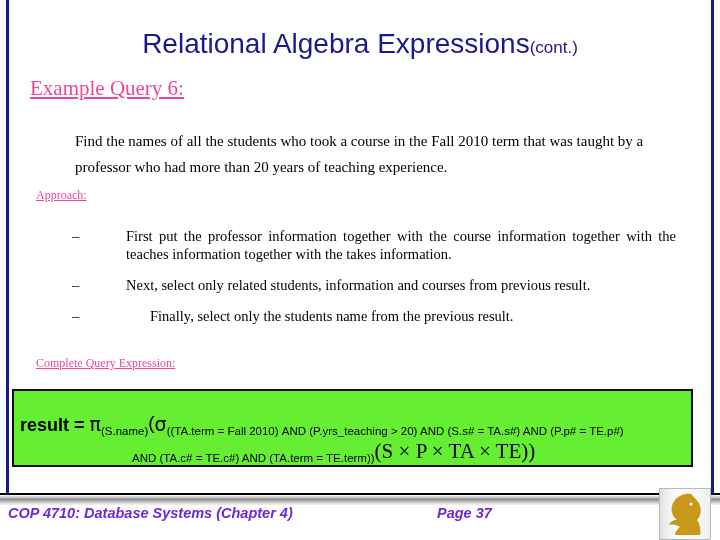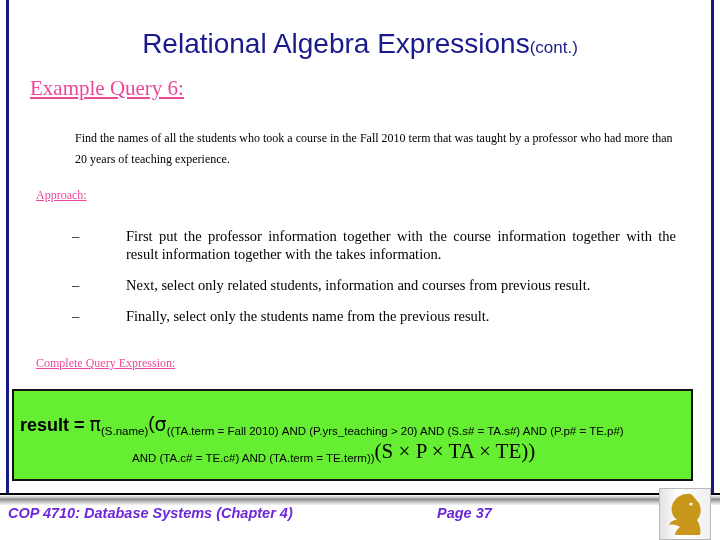--- a/index.html
+++ b/index.html
@@ -72,22 +72,22 @@
   .heading.sub {
     font-size: 12px;
   }
 
   
   .query-text {
     position: absolute;
     left: 75px;
     top: 128px;
     width: 600px;
-    font-size: 12px;
-    line-height: 21px;
+    font-size: 15px;
+    line-height: 26px;
     color: #000000;
   }
 
   
   .bullets {
     position: absolute;
     left: 58px;
     top: 227px;
     width: 618px;
   }
@@ -102,29 +102,29 @@
   }
   .bullet .dash {
     position: absolute;
     left: 14px;
     top: 0;
     width: 12px;
     text-align: left;
     font-size: 14.5px;
   }
   .bullet .btext { display: block; }
-  .bullet.nojust .btext { text-align: left; }
+  .bullet.nojust .btext { text-align: left; margin-left: 24px; }
 
   
   .formula-box {
     position: absolute;
     left: 12px;
     top: 389px;
     width: 681px;
-    height: 92px;
+    height: 78px;
     background: #66EE33;
     border: 2px solid #111111;
     box-sizing: border-box;
     font-family: "Liberation Sans", "DejaVu Sans", sans-serif;
     color: #000000;
     overflow: hidden;
   }
   .f-line1 {
     position: absolute;
     left: 6px;
@@ -240,21 +240,21 @@
 
   <div class="heading" style="left:30px; top:76px;">Example Query 6:</div>
 
   <div class="query-text">Find the names of all the students who took a course in the Fall 2010 term that was taught by a professor who had more than 20 years of teaching experience.</div>
 
   <div class="heading sub" style="left:36px; top:188px;">Approach:</div>
 
   <div class="bullets">
     <div class="bullet">
       <span class="dash">–</span>
-      <span class="btext">First put the professor information together with the course information together with the result information together with the takes information.</span>
+      <span class="btext">First put the professor information together with the course information together with the teaches information together with the takes information.</span>
     </div>
     <div class="bullet">
       <span class="dash">–</span>
       <span class="btext">Next,  select only related students, information and courses from previous result.</span>
     </div>
     <div class="bullet nojust">
       <span class="dash">–</span>
       <span class="btext">Finally, select only the students name from the previous result.</span>
     </div>
   </div>

